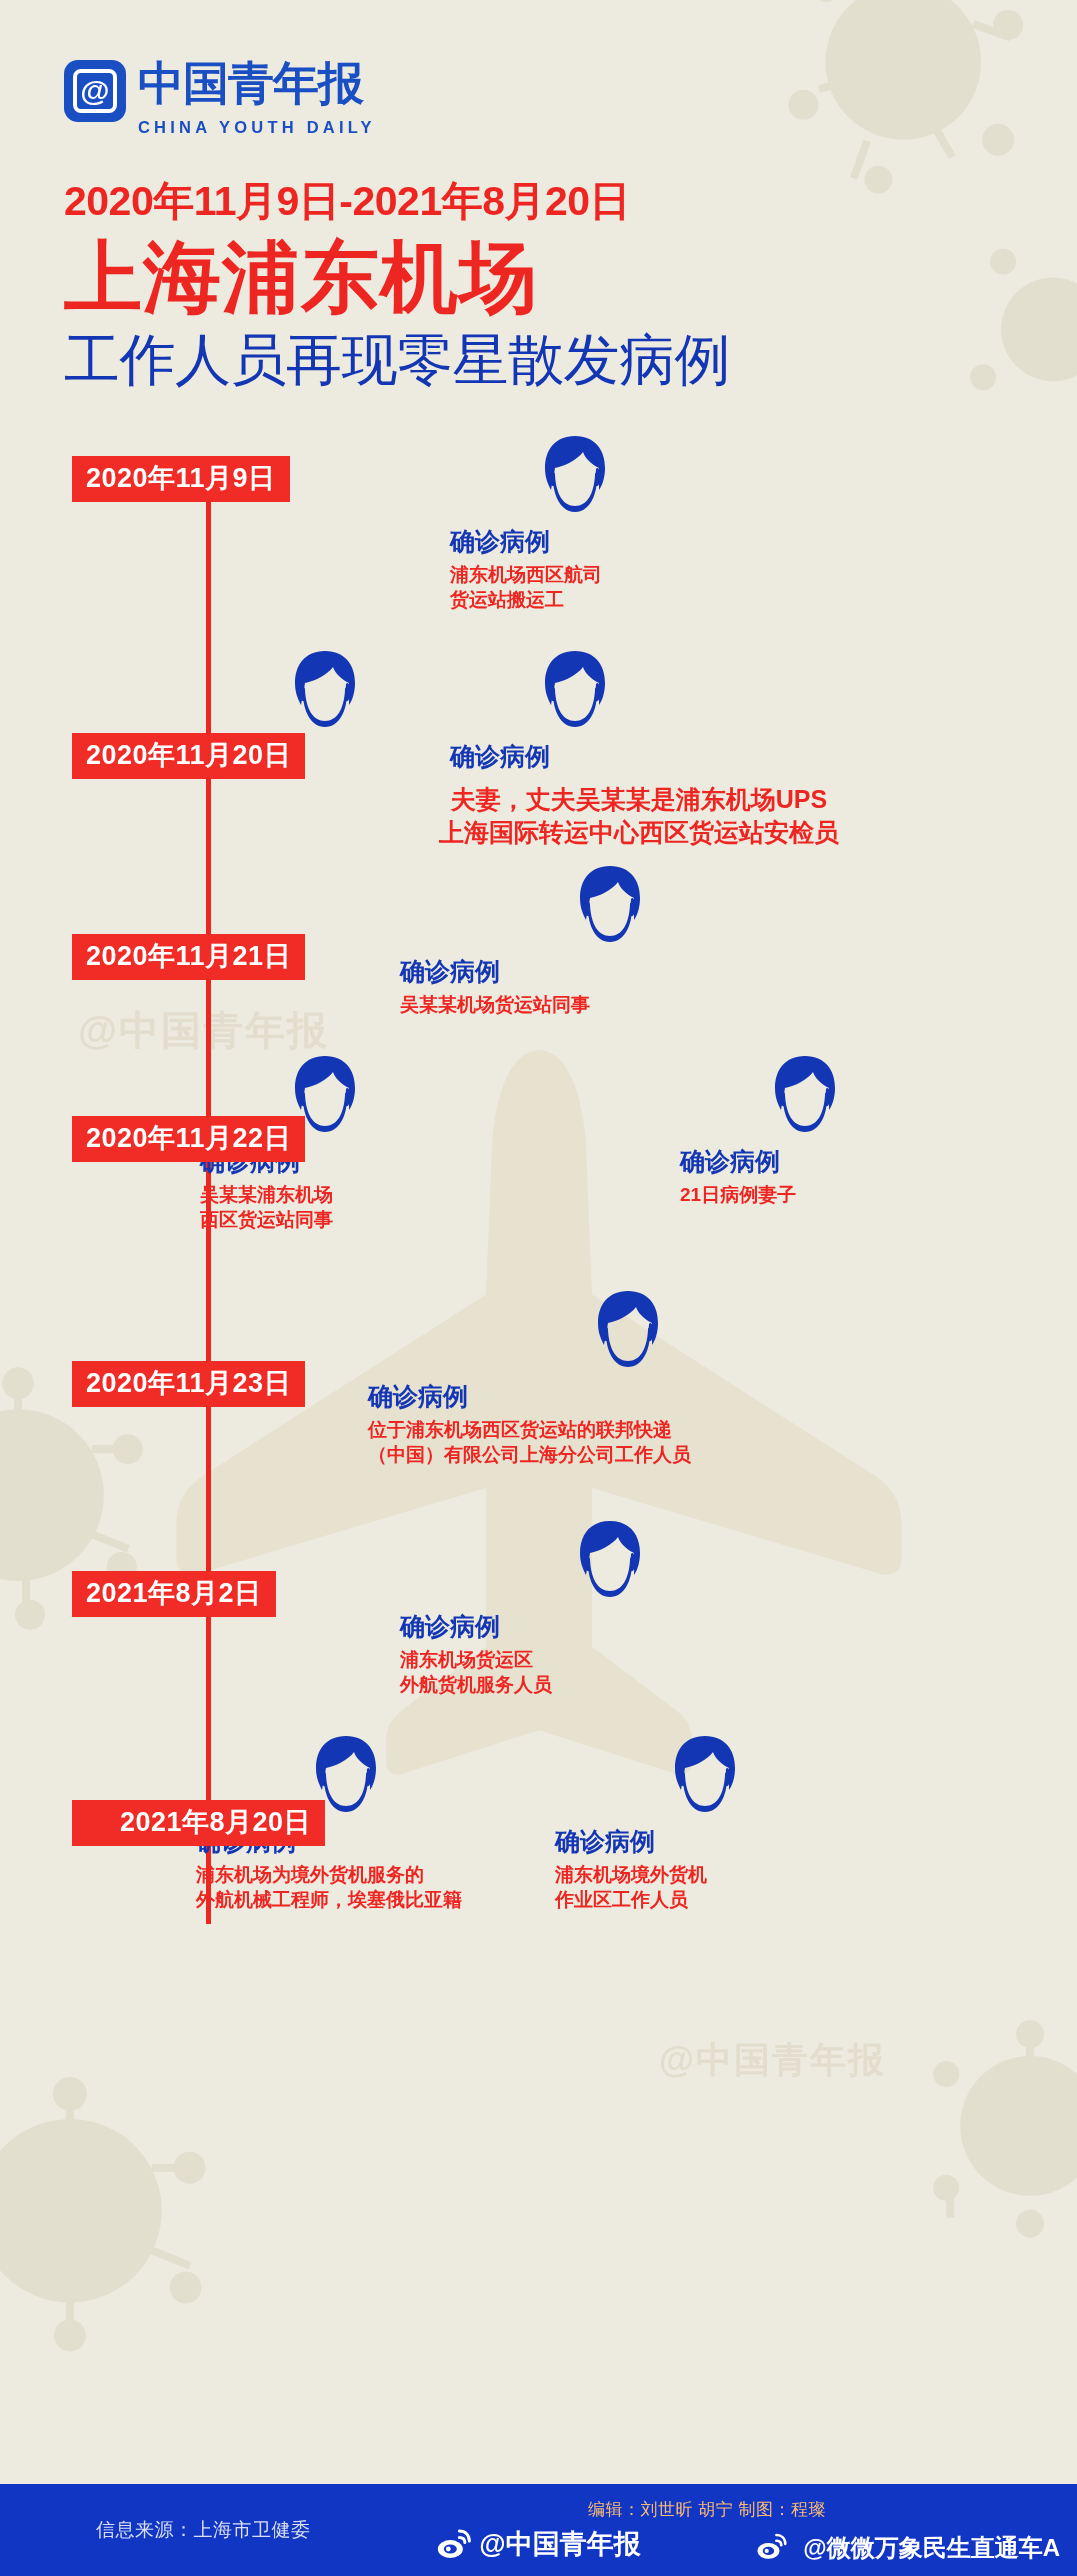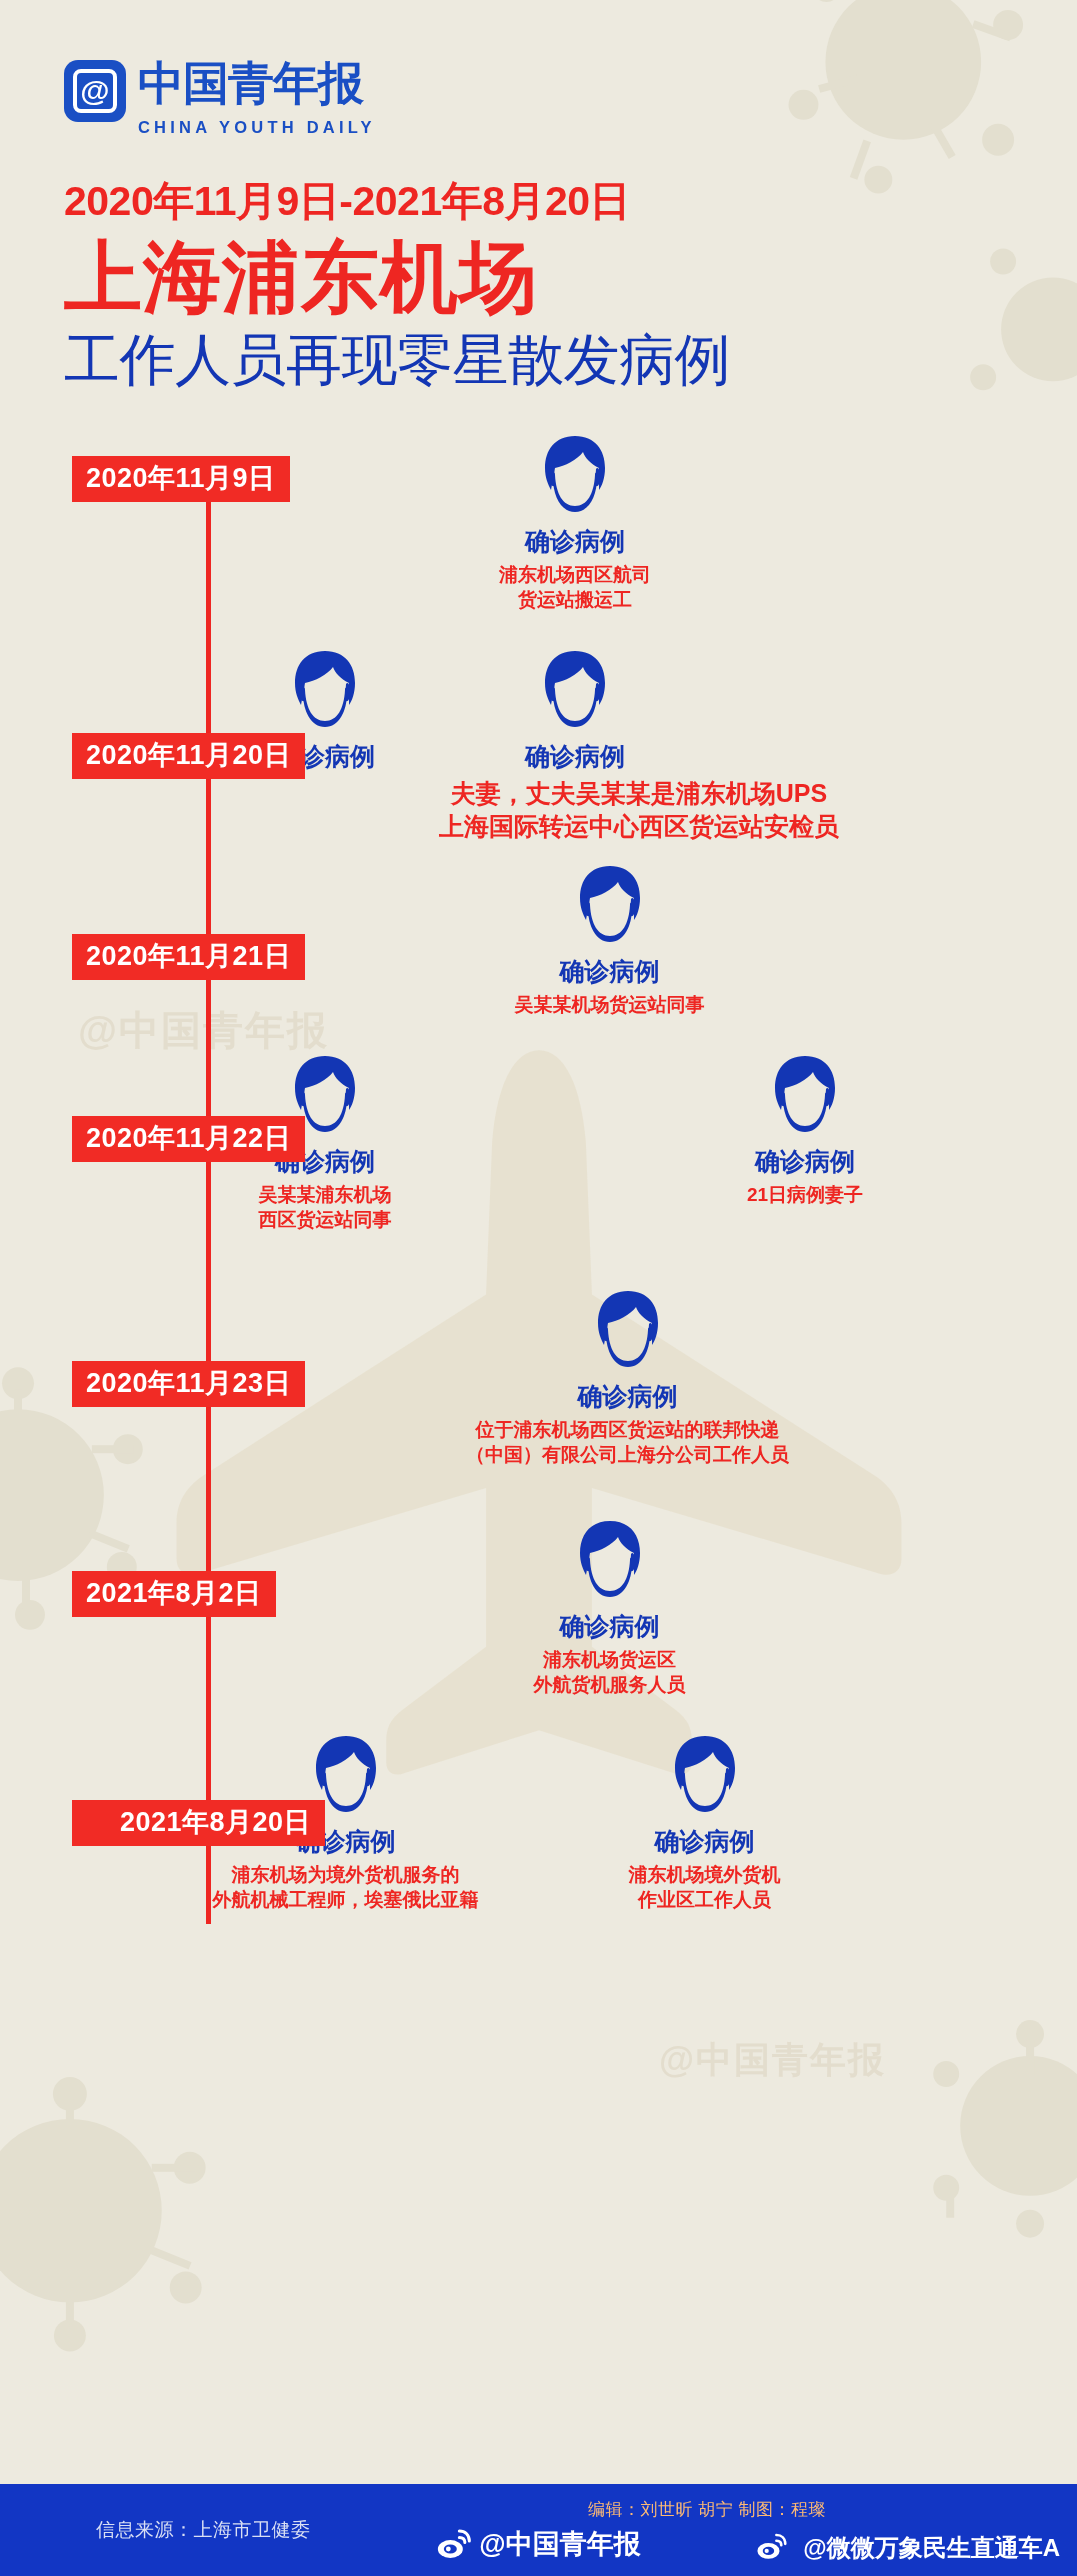--- a/index.html
+++ b/index.html
@@ -95,21 +95,21 @@
   }
   .cases{
     position:relative;
     display:flex;
     justify-content:flex-start;
     gap:0px;
     padding-left:250px;
   }
   .case{
     width:250px;
-    text-align:center;
+    text-align:left;
     position:relative;
   }
   .case.wide{width:419px;}
   .avatar{
     width:72px;height:86px;margin:0 auto 8px auto;position:relative;
   }
   .case-label{
     color:#1336b4;font-size:25px;font-weight:bold;line-height:1.1;
     margin-bottom:6px;
   }
@@ -273,21 +273,21 @@
             <svg width="72" height="86" viewBox="0 0 72 86">
               <path d="M36 2 C56 2 66 16 66 34 C66 44 63 52 60 56 L60 34 C52 30 46 24 44 18 C38 26 26 32 16 34 L12 56 C9 50 6 44 6 34 C6 16 16 2 36 2 Z" fill="#1336b4"></path>
               <path d="M12 36 C12 34 14 33 15 35 L16 50 C16 53 13 53 12 50 Z" fill="#1336b4"></path>
               <path d="M60 36 C60 34 58 33 57 35 L56 50 C56 53 59 53 60 50 Z" fill="#1336b4"></path>
               <path d="M14 44 C14 62 22 78 36 78 C50 78 58 62 58 44 L58 40 C58 38 56 38 56 41 C55 60 48 72 36 72 C24 72 17 60 16 41 C16 38 14 38 14 40 Z" fill="#1336b4"></path>
             </svg>
           </div>
           <div class="case-label">确诊病例</div>
         </div>
       </div>
-      <div class="desc-row" style="padding-left:200px;">夫妻，丈夫吴某某是浦东机场UPS
+      <div class="desc-row" style="margin-top:6px;padding-left:200px;">夫妻，丈夫吴某某是浦东机场UPS
 上海国际转运中心西区货运站安检员</div>
     </div>
 
     <div class="row" style="height:190px;">
       <div class="date-badge" style="top:70px;">2020年11月21日</div>
       <div class="cases">
         <div class="case wide" style="margin-left:150px;">
           <div class="avatar">
             <svg width="72" height="86" viewBox="0 0 72 86">
               <path d="M36 2 C56 2 66 16 66 34 C66 44 63 52 60 56 L60 34 C52 30 46 24 44 18 C38 26 26 32 16 34 L12 56 C9 50 6 44 6 34 C6 16 16 2 36 2 Z" fill="#1336b4"></path>

